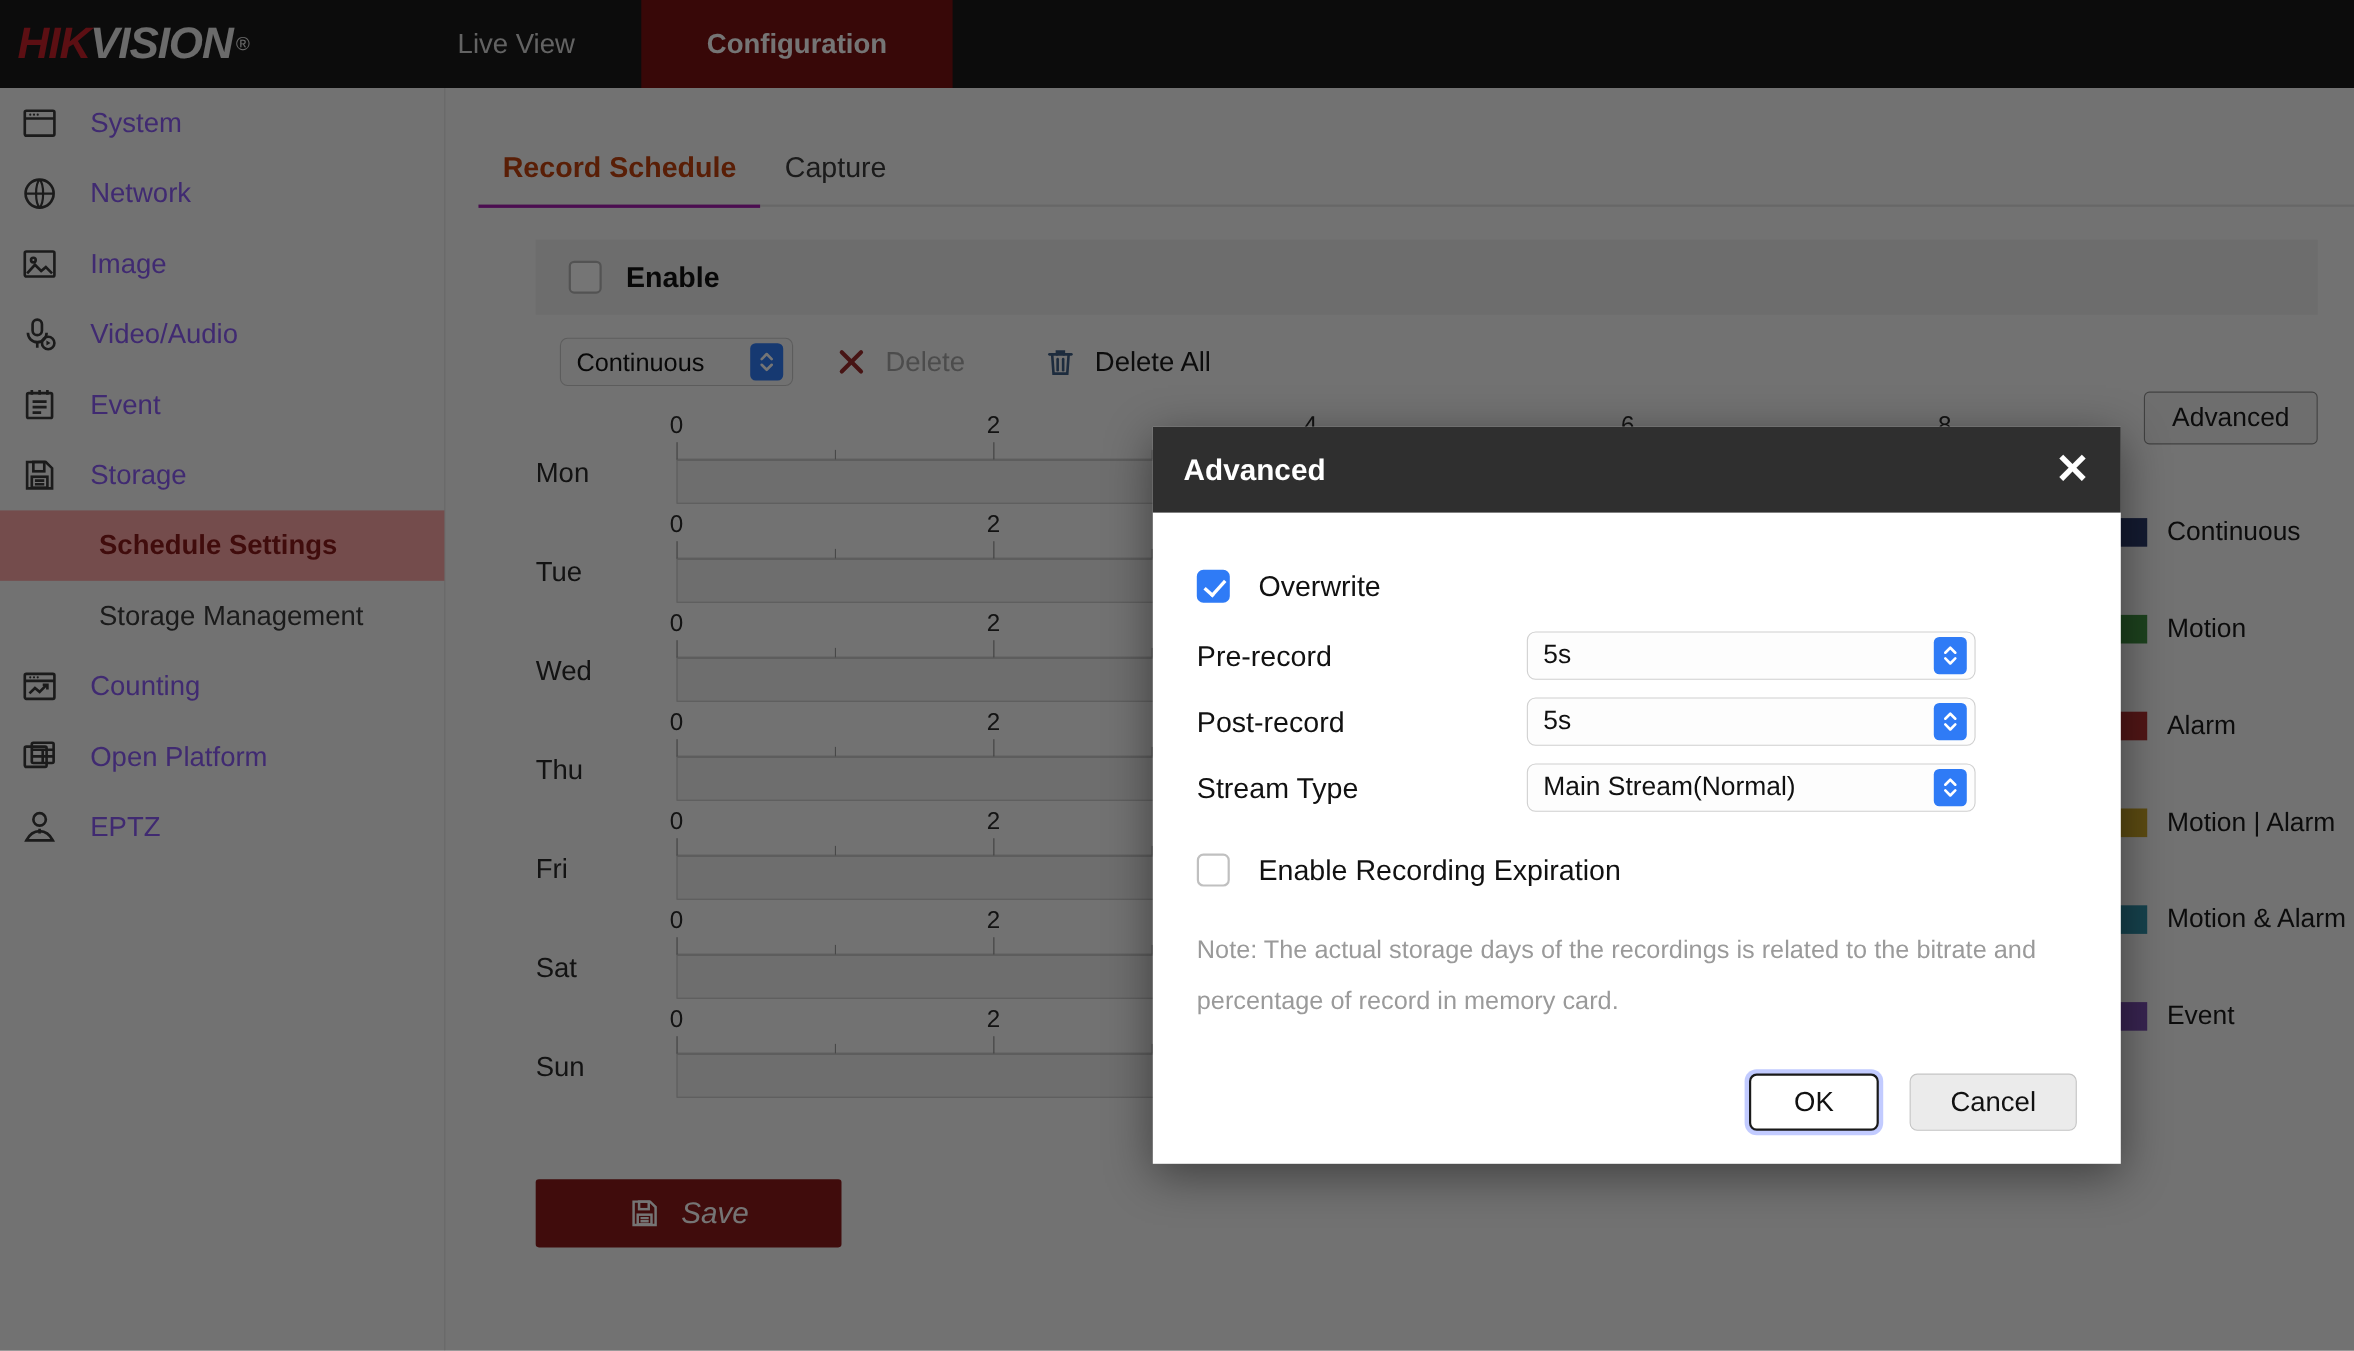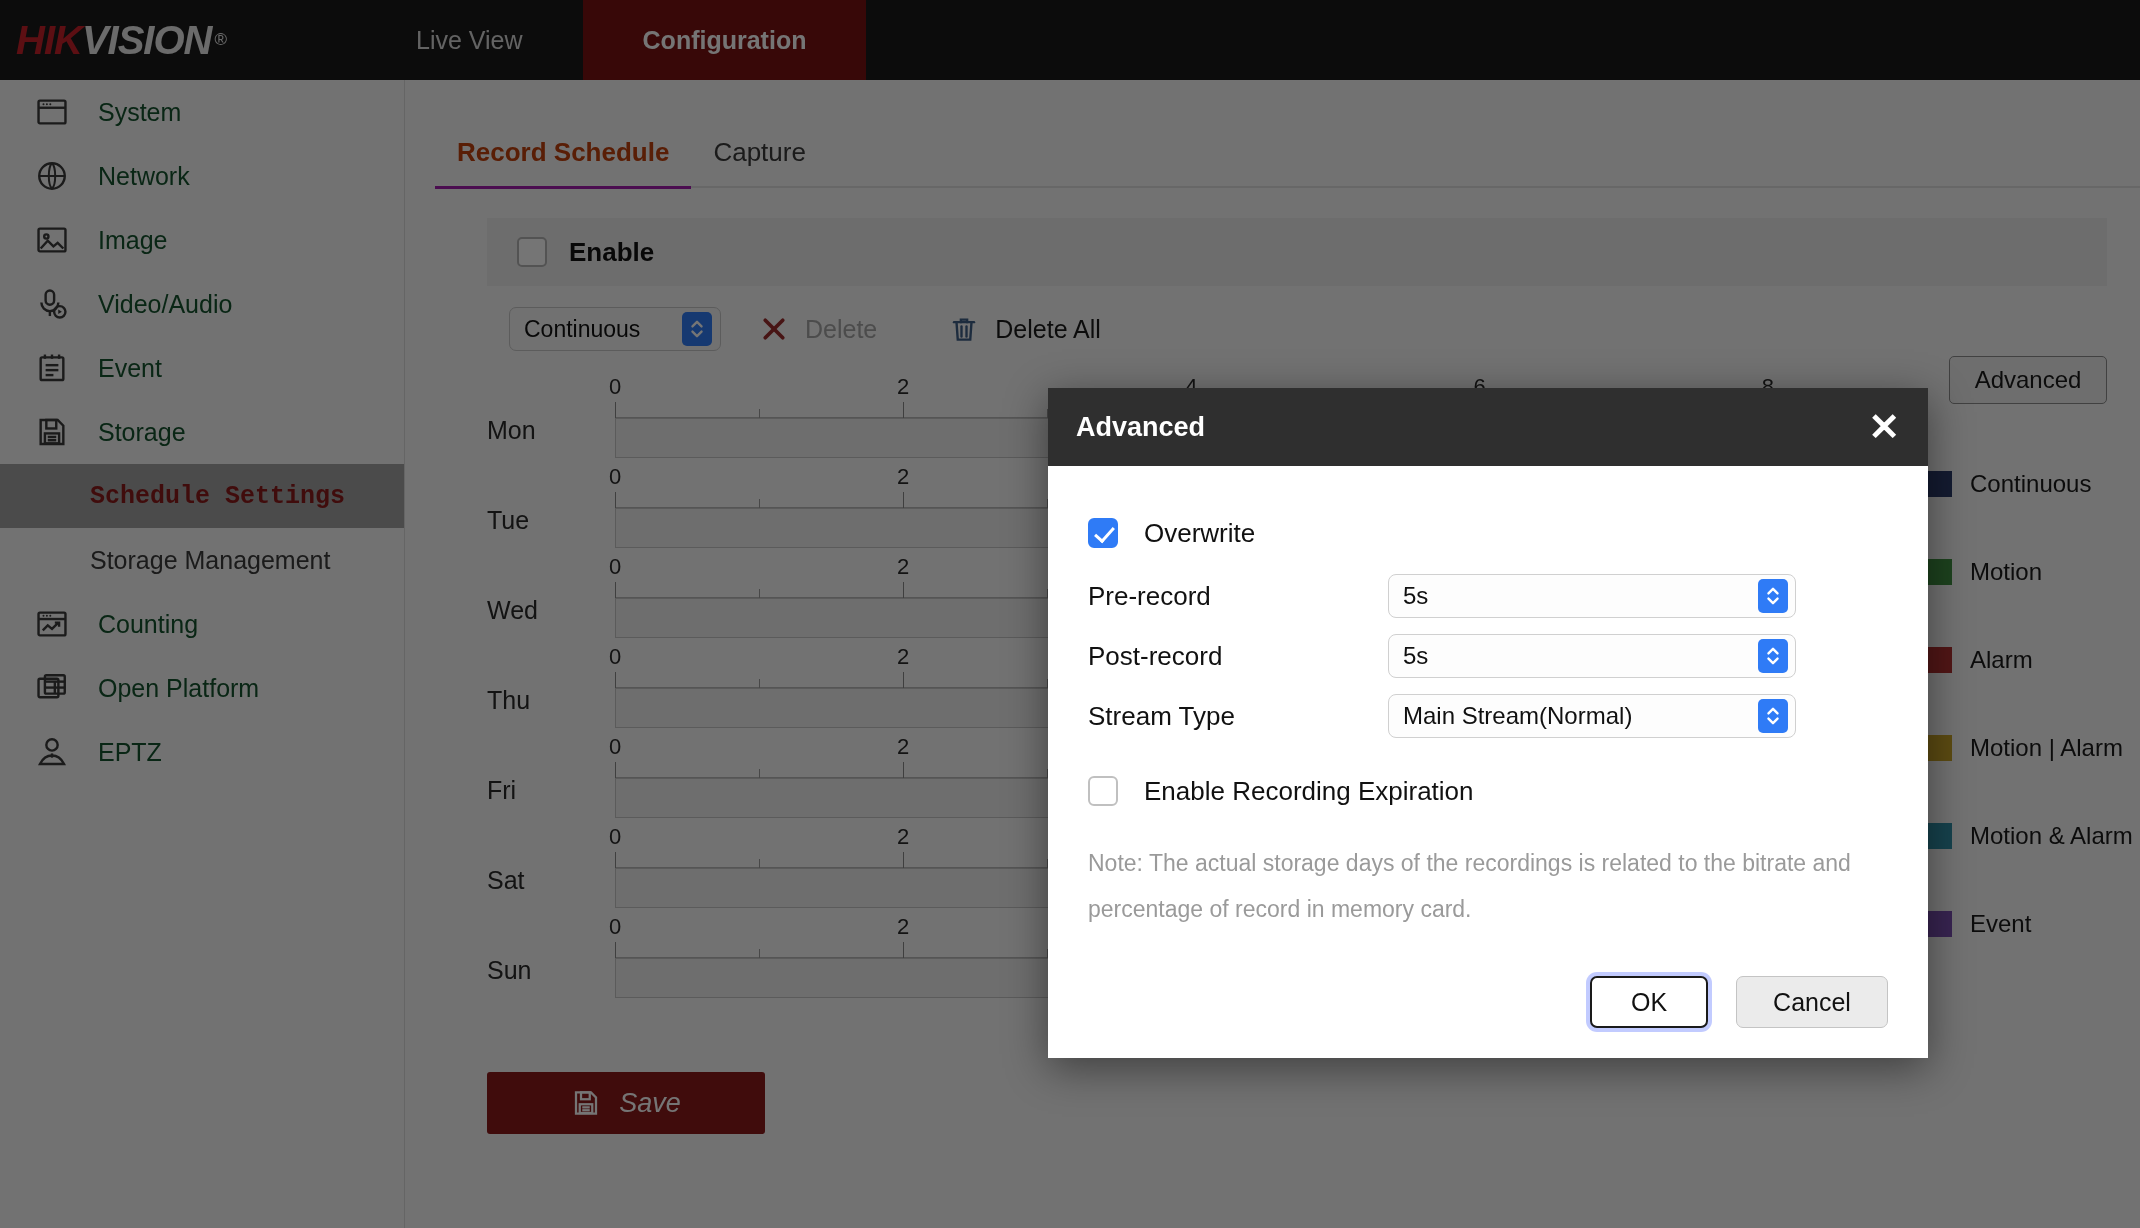--- a/index.html
+++ b/index.html
@@ -41,35 +41,35 @@
   .navtab.active { background: #7a1212; color: #ffffff; font-weight: bold; }
 
   
   .below { position: absolute; top: 80px; left: 0; width: 2140px; height: 1148px; background:#f3f3f3;}
 
   .sidebar {
     position: absolute; top: 0; left: 0; width: 405px; height: 1148px;
     background: #f7f7f7; border-right: 1px solid #dcdcdc;
   }
   .side-item {
-    display: flex; align-items: center; height: 64px; padding-left: 32px;
-    font-size: 25px; color: #14532d; cursor: pointer;
+    display: flex; align-items: center; height: 64px; padding-left: 16px;
+    font-size: 25px; color: #8b5cf6; cursor: pointer;
   }
   .side-item .ico {
     width: 40px; height: 40px; margin-right: 26px;
     display: flex; align-items: center; justify-content: center;
     flex: none;
   }
   .side-item .ico svg { width: 34px; height: 34px; }
   .side-sub {
     display: flex; align-items: center; height: 64px; padding-left: 90px;
     font-size: 25px; color: #3a3a3a; cursor: pointer;
   }
   .side-sub.active {
-    color: #8c1a1a; font-weight: bold; background: #a3a3a3; font-family: Liberation Mono, monospace;
+    color: #8c1a1a; font-weight: bold; background: #fca5a5;
   }
 
   
   .content { position: absolute; top: 0; left: 405px; width: 1735px; height: 1148px; background:#f7f7f7; }
 
   .tabsrow {
     position: absolute; top: 28px; left: 30px; width: 1705px; height: 80px;
     display: flex; align-items: flex-end; border-bottom: 2px solid #e0e0e0;
   }
   .ctab {

